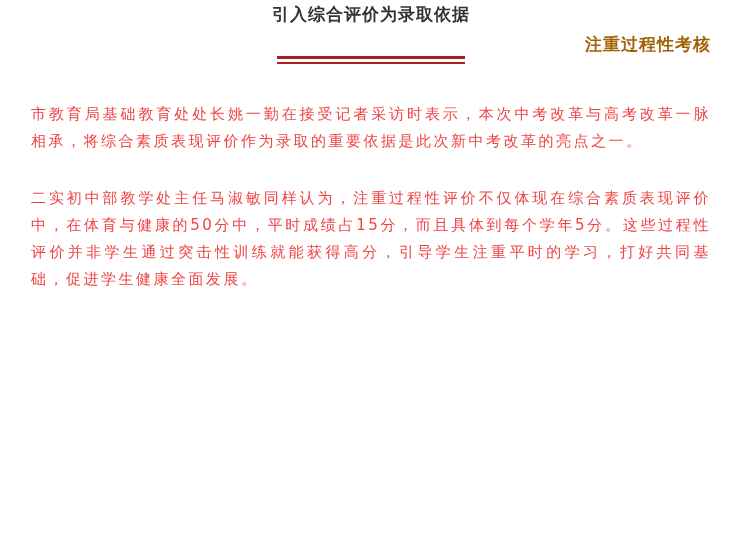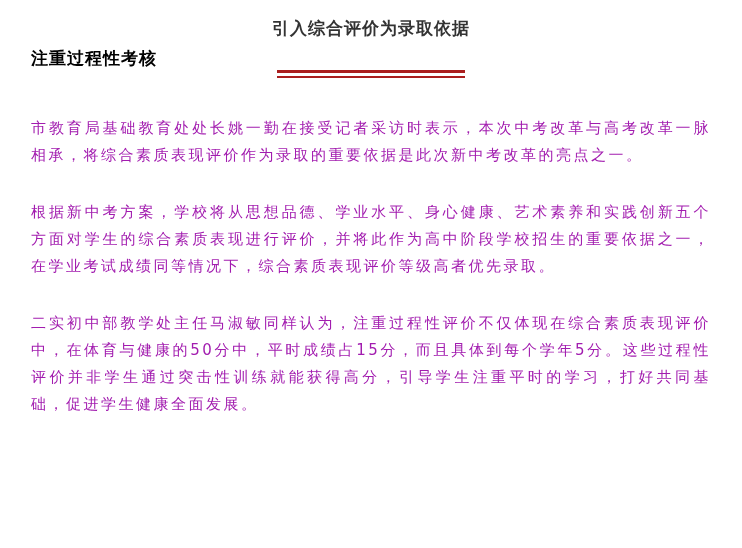--- a/index.html
+++ b/index.html
@@ -6,41 +6,41 @@
     margin: 0;
     padding: 0;
     background: #ffffff;
   }
   .page {
     position: relative;
     width: 742px;
     height: 548px;
     background: #ffffff;
     box-sizing: border-box;
-    padding: 16px 31px 0 31px;
+    padding: 2px 31px 0 31px;
     overflow: hidden;
     font-family: "DejaVu Sans", sans-serif;
   }
   .article-title {
     margin: 0;
     text-align: center;
     font-size: 17px;
     font-weight: bold;
     line-height: 24px;
     letter-spacing: 1px;
     color: #333333;
   }
   .article-subtitle {
     margin: 8px 0 0 0;
-    text-align: left;
+    text-align: right;
     font-size: 17px;
     font-weight: bold;
     line-height: 20px;
     letter-spacing: 1px;
-    color: #000000;
+    color: #a16207;
   }
   .red-divider {
     width: 188px;
     margin: 2px auto 0 auto;
   }
   .red-divider .rule-thick {
     display: block;
     height: 3px;
     background: #aa1e1e;
   }
@@ -51,21 +51,21 @@
     background: #aa1e1e;
   }
   .article-body {
     margin-top: 37px;
   }
   .article-body p {
     margin: 0 0 30px 0;
     font-size: 15px;
     line-height: 27px;
     letter-spacing: 2.5px;
-    color: #a21caf;
+    color: #ef4444;
     text-align: justify;
     text-justify: inter-ideograph;
   }
   .article-body p:last-child {
     margin-bottom: 0;
   }
 </style>
 </head>
 <body>
 
@@ -75,17 +75,16 @@
 
   <h2 class="article-subtitle">注重过程性考核</h2>
 
   <div class="red-divider">
     <span class="rule-thick"></span>
     <span class="rule-thin"></span>
   </div>
 
   <div class="article-body">
     <p>市教育局基础教育处处长姚一勤在接受记者采访时表示，本次中考改革与高考改革一脉相承，将综合素质表现评价作为录取的重要依据是此次新中考改革的亮点之一。</p>
-    <p>根据新中考方案，学校将从思想品德、学业水平、身心健康、艺术素养和实践创新五个方面对学生的综合素质表现进行评价，并将此作为高中阶段学校招生的重要依据之一，在学业考试成绩同等情况下，综合素质表现评价等级高者优先录取。</p>
     <p>二实初中部教学处主任马淑敏同样认为，注重过程性评价不仅体现在综合素质表现评价中，在体育与健康的50分中，平时成绩占15分，而且具体到每个学年5分。这些过程性评价并非学生通过突击性训练就能获得高分，引导学生注重平时的学习，打好共同基础，促进学生健康全面发展。</p>
   </div>
 
 </div>
 
 </body></html>

